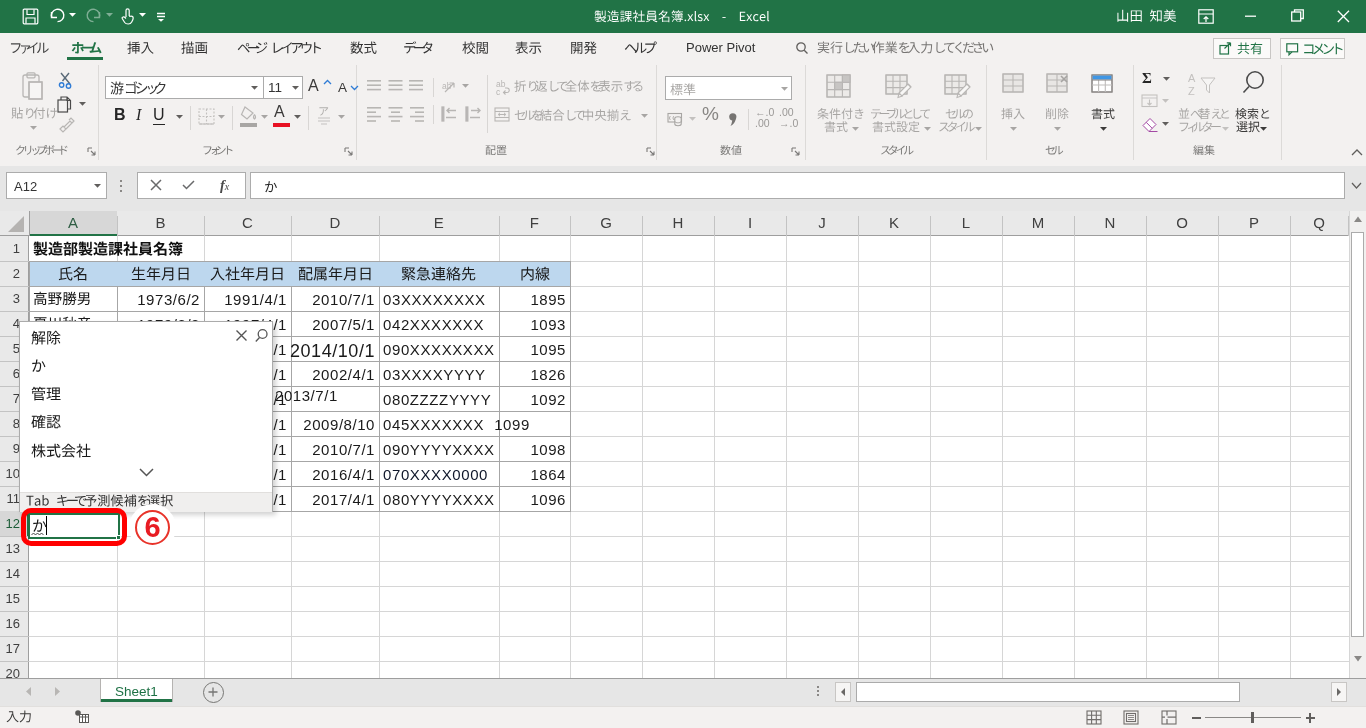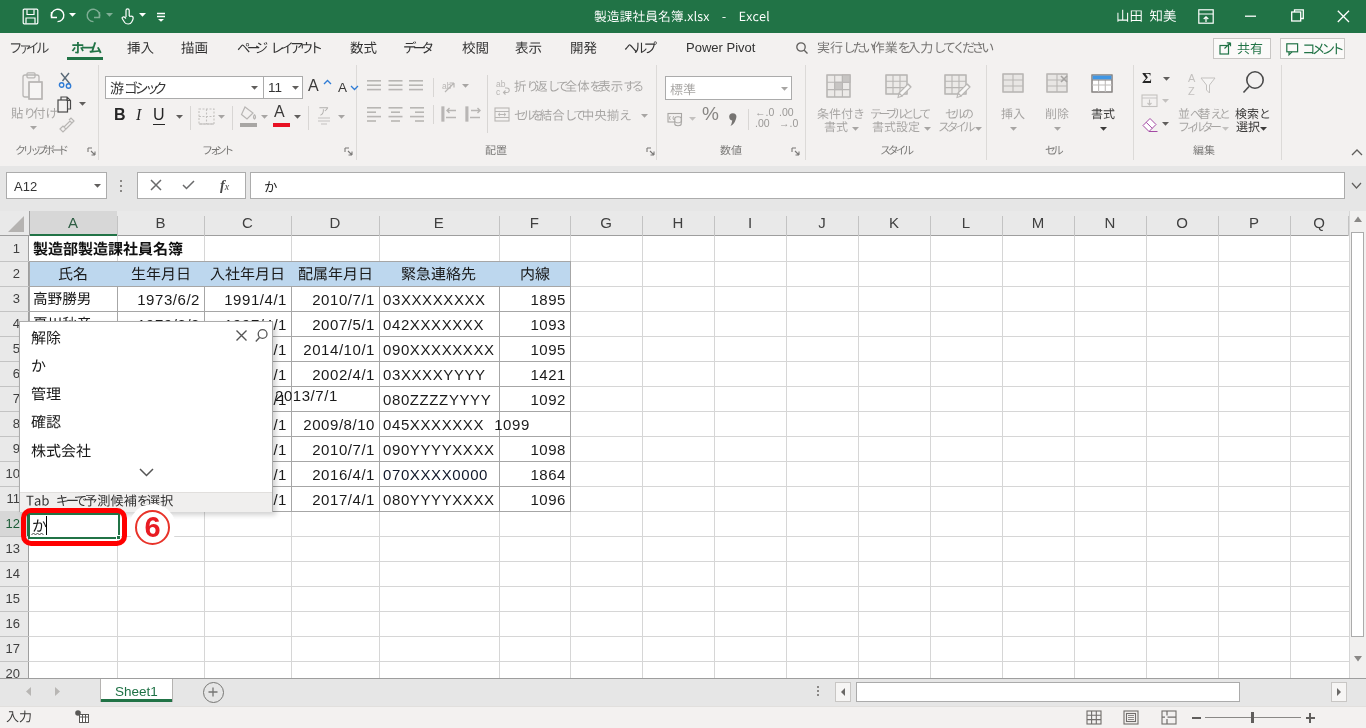--- a/index.html
+++ b/index.html
@@ -500,28 +500,28 @@
 <div class="a" style="left:275px;top:291px;width:100px;text-align:right;font-size:15px;letter-spacing:0.55px;color:#1a1a1a">2010/7/1</div>
 <div class="a" style="left:383px;top:291px;font-size:15px;letter-spacing:0.6px;color:#1a1a1a">03XXXXXXXX</div>
 <div class="a" style="left:466px;top:291px;width:100px;text-align:right;font-size:15px;letter-spacing:0.55px;color:#1a1a1a">1895</div>
 <div class="a" style="left:100px;top:316px;width:100px;text-align:right;font-size:15px;letter-spacing:0.55px;color:#1a1a1a">1979/8/3</div>
 <div class="a" style="left:187px;top:316px;width:100px;text-align:right;font-size:15px;letter-spacing:0.55px;color:#1a1a1a">1997/4/1</div>
 <div class="a" style="left:275px;top:316px;width:100px;text-align:right;font-size:15px;letter-spacing:0.55px;color:#1a1a1a">2007/5/1</div>
 <div class="a" style="left:383px;top:316px;font-size:15px;letter-spacing:0.6px;color:#1a1a1a">042XXXXXXX</div>
 <div class="a" style="left:466px;top:316px;width:100px;text-align:right;font-size:15px;letter-spacing:0.55px;color:#1a1a1a">1093</div>
 <div class="a" style="left:100px;top:341px;width:100px;text-align:right;font-size:15px;letter-spacing:0.55px;color:#1a1a1a">1980/1/1</div>
 <div class="a" style="left:187px;top:341px;width:100px;text-align:right;font-size:15px;letter-spacing:0.55px;color:#1a1a1a">1994/4/1</div>
-<div class="a" style="left:275px;top:341px;width:100px;text-align:right;font-size:15px;letter-spacing:0.55px;color:#1a1a1a">2014/10/1</div>
+<div class="a" style="left:275px;top:341px;width:100px;text-align:right;font-size:18px;letter-spacing:0.55px;color:#1a1a1a">2014/10/1</div>
 <div class="a" style="left:383px;top:341px;font-size:15px;letter-spacing:0.6px;color:#1a1a1a">090XXXXXXXX</div>
 <div class="a" style="left:466px;top:341px;width:100px;text-align:right;font-size:15px;letter-spacing:0.55px;color:#1a1a1a">1095</div>
 <div class="a" style="left:100px;top:366px;width:100px;text-align:right;font-size:15px;letter-spacing:0.55px;color:#1a1a1a">1980/1/1</div>
 <div class="a" style="left:187px;top:366px;width:100px;text-align:right;font-size:15px;letter-spacing:0.55px;color:#1a1a1a">2002/4/1</div>
 <div class="a" style="left:275px;top:366px;width:100px;text-align:right;font-size:15px;letter-spacing:0.55px;color:#1a1a1a">2002/4/1</div>
 <div class="a" style="left:383px;top:366px;font-size:15px;letter-spacing:0.6px;color:#1a1a1a">03XXXXYYYY</div>
-<div class="a" style="left:466px;top:366px;width:100px;text-align:right;font-size:15px;letter-spacing:0.55px;color:#1a1a1a">1421</div>
+<div class="a" style="left:466px;top:366px;width:100px;text-align:right;font-size:15px;letter-spacing:0.55px;color:#1a1a1a">1826</div>
 <div class="a" style="left:100px;top:391px;width:100px;text-align:right;font-size:15px;letter-spacing:0.55px;color:#1a1a1a">1980/1/1</div>
 <div class="a" style="left:187px;top:391px;width:100px;text-align:right;font-size:15px;letter-spacing:0.55px;color:#1a1a1a">2003/7/1</div>
 <div class="a" style="left:275px;top:387px;width:100px;text-align:left;font-size:15px;letter-spacing:0.55px;color:#1a1a1a">2013/7/1</div>
 <div class="a" style="left:383px;top:391px;font-size:15px;letter-spacing:0.6px;color:#1a1a1a">080ZZZZYYYY</div>
 <div class="a" style="left:466px;top:391px;width:100px;text-align:right;font-size:15px;letter-spacing:0.55px;color:#1a1a1a">1092</div>
 <div class="a" style="left:100px;top:416px;width:100px;text-align:right;font-size:15px;letter-spacing:0.55px;color:#1a1a1a">1980/1/1</div>
 <div class="a" style="left:187px;top:416px;width:100px;text-align:right;font-size:15px;letter-spacing:0.55px;color:#1a1a1a">1999/8/1</div>
 <div class="a" style="left:275px;top:416px;width:100px;text-align:right;font-size:15px;letter-spacing:0.55px;color:#1a1a1a">2009/8/10</div>
 <div class="a" style="left:383px;top:416px;font-size:15px;letter-spacing:0.6px;color:#1a1a1a">045XXXXXXX</div>
 <div class="a" style="left:462px;top:416px;width:100px;text-align:center;font-size:15px;letter-spacing:0.55px;color:#1a1a1a">1099</div>

